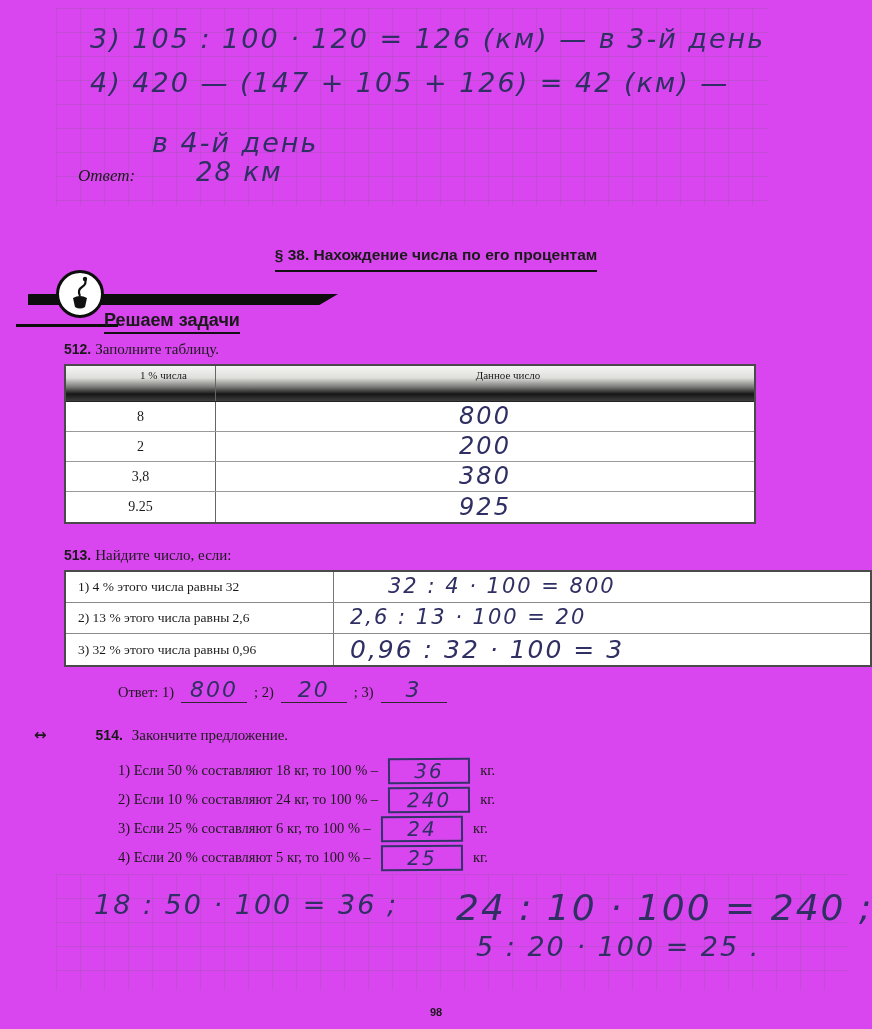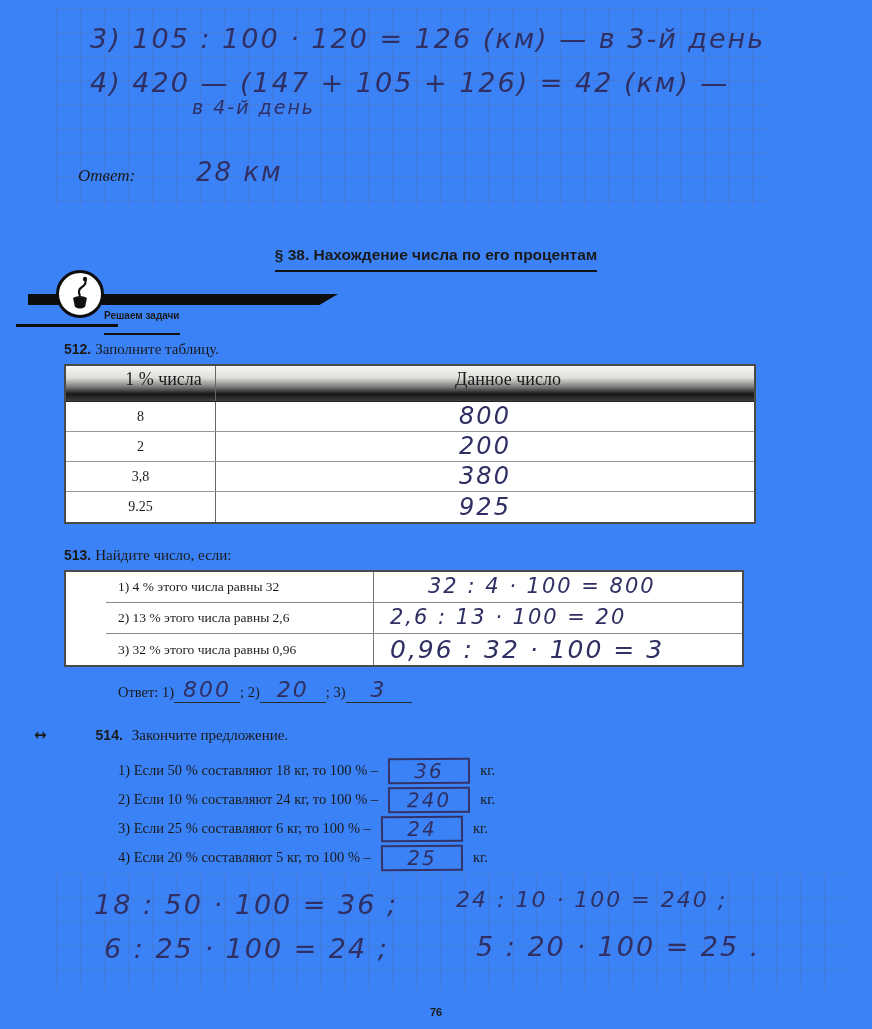--- a/index.html
+++ b/index.html
@@ -1,19 +1,19 @@
 <!DOCTYPE html>
 <html><head>
 <meta charset="utf-8">
 <style>
   * { margin:0; padding:0; box-sizing:border-box; }
   html,body { background:#cfcfcf; }
   .page {
     position:relative; width:872px; height:1029px; margin:0 auto;
-    background:#3b82f6; overflow:hidden;
+    background:#d946ef; overflow:hidden;
     font-family:"Liberation Serif", serif; color:#1a1a1a;
   }
   .abs { position:absolute; }
   .grid-bg {
     background-image:
       linear-gradient(to right, rgba(100,100,112,0.20) 1px, transparent 1px),
       linear-gradient(to bottom, rgba(100,100,112,0.20) 1px, transparent 1px);
     background-size:24px 24px;
   }
   .hw {
@@ -25,21 +25,21 @@
   .sans-b { font-family:"Liberation Sans", sans-serif; font-weight:bold; }
 
   
   .tbl { border:2px solid #4a4a4a; background:#fff; }
   .t512-head {
     display:flex; height:36px; border-bottom:1px solid #222;
     background:linear-gradient(180deg,#f6f6f4 0%,#dededb 34%,#7a7a78 60%,#161616 80%,#3e3e3e 100%);
   }
   .t512-head .c1, .t512-row .c1 { width:150px; border-right:1px solid #666; }
   .t512-head .c2, .t512-row .c2 { flex:1; }
-  .t512-head .hc { display:flex; justify-content:center; padding-top:3px; font-size:18px;padding-left:46px; }
+  .t512-head .hc { display:flex; justify-content:center; padding-top:3px; font-size:11px;padding-left:46px; }
   .t512-row { display:flex; height:30px; border-bottom:1px solid #999; }
   .t512-row:last-child { border-bottom:none; }
   .t512-row .c1 { display:flex; align-items:center; justify-content:center; font-size:14px; }
   .t512-row .c2 { display:flex; align-items:center; justify-content:center; }
 
   
   .t513-row { display:flex; height:31px; border-bottom:1px solid #8a8a8a; }
   .t513-row:last-child { border-bottom:none; }
   .t513-row .cond { width:268px; border-right:1px solid #777; display:flex; align-items:center; padding-left:12px; font-size:13.5px; }
   .t513-row .sol  { flex:1; display:flex; align-items:center; padding-left:16px; }
@@ -54,40 +54,40 @@
   }
 </style>
 </head>
 <body>
 
 <div class="page">
 
   <div class="abs grid-bg" style="left:56px; top:8px; width:712px; height:198px;">
     <span class="hw abs" style="left:34px; top:16px; font-size:27px;">3) 105 : 100 · 120 = 126 (км) — в 3-й день</span>
     <span class="hw abs" style="left:34px; top:60px; font-size:27px;">4) 420 — (147 + 105 + 126) = 42 (км) —</span>
-    <span class="hw abs" style="left:96px; top:89px; font-size:19px;padding-left:40px;">в 4-й день</span>
+    <span class="hw abs" style="left:96px; top:120px; font-size:27px;">в 4-й день</span>
     <span class="print abs" style="left:22px; top:158px; font-style:italic; font-size:17px;">Ответ:</span>
     <span class="hw abs" style="left:140px; top:150px; font-size:26px;">28 км</span>
   </div>
 
   <div class="abs" style="top:246px; left:0; width:100%; text-align:center;">
     <span class="sans-b" style="font-size:15.5px; border-bottom:2px solid #111; padding-bottom:7px;">§ 38. Нахождение числа по его процентам</span>
   </div>
 
   <div class="abs" style="left:16px; top:282px; width:370px; height:62px;">
     <div class="abs" style="left:12px; top:12px; width:310px; height:11px; background:#0d0d0d; clip-path:polygon(0 0,100% 0,94% 100%,0 100%);"></div>
     <div class="abs" style="left:0px; top:42px; width:102px; height:3px; background:#0d0d0d;"></div>
     <div class="abs" style="left:40px; top:-12px; width:48px; height:48px; border-radius:50%; background:#fff; border:3px solid #0d0d0d; display:flex; align-items:center; justify-content:center;">
       <svg width="30" height="36" viewBox="0 0 30 36">
         <path d="M8 22 q7 -4 14 0 l-2 9 q-5 3 -10 0 z" fill="#111"></path>
         <path d="M15 20 q-3 -6 2 -9 q5 -3 3 -8" stroke="#111" stroke-width="2.2" fill="none"></path>
         <circle cx="20" cy="3" r="2.2" fill="#111"></circle>
       </svg>
     </div>
-    <div class="abs sans-b" style="left:88px; top:28px; font-size:10px; border-bottom:2px solid #111; padding-bottom:12px;">
+    <div class="abs sans-b" style="left:88px; top:28px; font-size:18px; border-bottom:2px solid #111; padding-bottom:1px;">
       <span>Решаем задачи</span>
     </div>
   </div>
 
   <div class="abs" style="left:64px; top:340px;">
     <span class="sans-b" style="font-size:14px;">512.</span>
     <span class="print" style="font-size:15px;">Заполните таблицу.</span>
   </div>
 
   <div class="abs tbl" style="left:64px; top:364px; width:692px;">
@@ -131,21 +131,21 @@
           <span class="hw" style="font-size:24px;">925</span>
         </div>
     </div>
   </div>
 
   <div class="abs" style="left:64px; top:546px;">
     <span class="sans-b" style="font-size:14px;">513.</span>
     <span class="print" style="font-size:15px;">Найдите число, если:</span>
   </div>
 
-  <div class="abs tbl" style="left:64px; top:570px; width:680px;padding-left:40px;">
+  <div class="abs tbl" style="left:64px; top:570px; width:808px;">
     <div class="t513-row">
       <div class="cond">
           <span>1) 4 % этого числа равны 32</span>
         </div>
       <div class="sol">
           <span class="hw" style="font-size:21px;margin-left:38px;">32 : 4 · 100 = 800</span>
         </div>
     </div>
     <div class="t513-row">
       <div class="cond">
@@ -158,21 +158,21 @@
     <div class="t513-row">
       <div class="cond">
           <span>3) 32 % этого числа равны 0,96</span>
         </div>
       <div class="sol">
           <span class="hw" style="font-size:25px;">0,96 : 32 · 100 = 3</span>
         </div>
     </div>
   </div>
 
-  <div class="abs" style="left:118px; top:678px; display:flex; align-items:flex-end; justify-content:center;">
+  <div class="abs" style="left:118px; top:678px; display:flex; align-items:flex-end; gap:7px;justify-content:center;">
     <span class="print" style="font-size:14.5px; padding-bottom:2px;">Ответ: 1)</span>
     <span class="hw ans-blank" style="font-size:22px;">800</span>
     <span class="print" style="font-size:14.5px; padding-bottom:2px;">; 2)</span>
     <span class="hw ans-blank" style="font-size:22px;">20</span>
     <span class="print" style="font-size:14.5px; padding-bottom:2px;">; 3)</span>
     <span class="hw ans-blank" style="font-size:22px;">3</span>
   </div>
 
   <div class="abs" style="left:34px; top:726px; display:flex; align-items:baseline; gap:9px;">
     <span style="font-family:'DejaVu Sans',sans-serif; font-weight:bold; font-size:15px;">↔</span>
@@ -198,22 +198,21 @@
     </div>
     <div class="item514">
       <span class="itxt">4) Если 20 % составляют 5 кг, то 100 % –</span>
       <span class="ibox hw">25</span>
       <span class="itxt">кг.</span>
     </div>
   </div>
 
   <div class="abs grid-bg" style="left:56px; top:874px; width:792px; height:116px;">
     <span class="hw abs" style="left:38px; top:16px; font-size:27px;">18 : 50 · 100 = 36 ;</span>
-    <span class="hw abs" style="left:400px; top:14px; font-size:22px;">24 : 10 · 100 = 240 ;</span>
-    <span class="hw abs" style="left:48px; top:60px; font-size:27px;">6 : 25 · 100 = 24 ;</span>
+    <span class="hw abs" style="left:400px; top:14px; font-size:36px;">24 : 10 · 100 = 240 ;</span>
     <span class="hw abs" style="left:420px; top:58px; font-size:27px;">5 : 20 · 100 = 25 .</span>
   </div>
 
   <div class="abs" style="top:1002px; left:0; width:100%; text-align:center;">
-    <span class="sans-b" style="font-size:11px;">76</span>
+    <span class="sans-b" style="font-size:11px;">98</span>
   </div>
 
 </div>
 
 </body></html>

